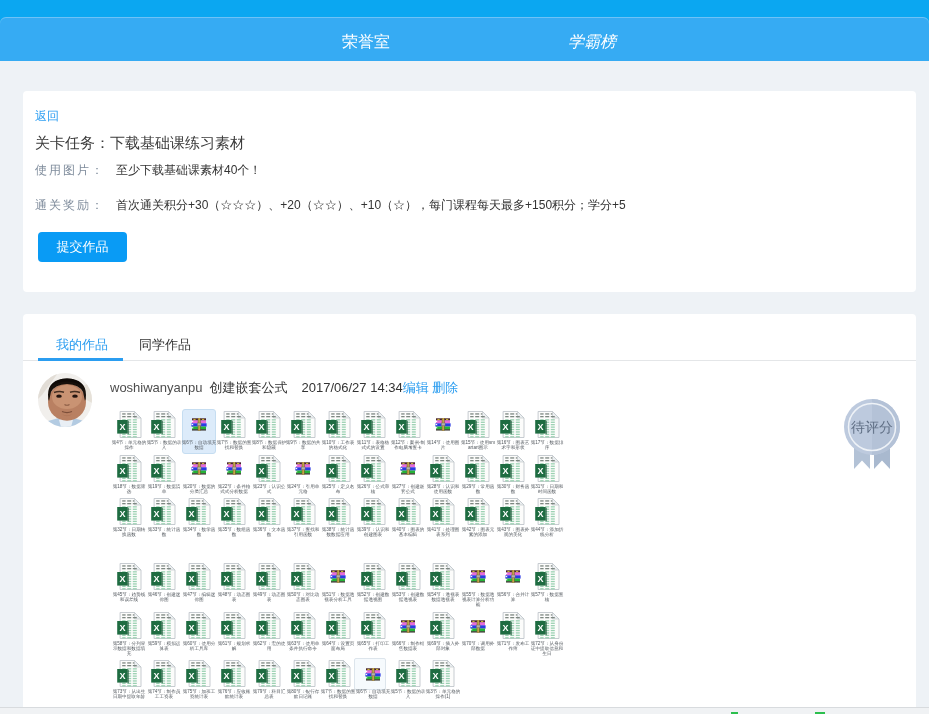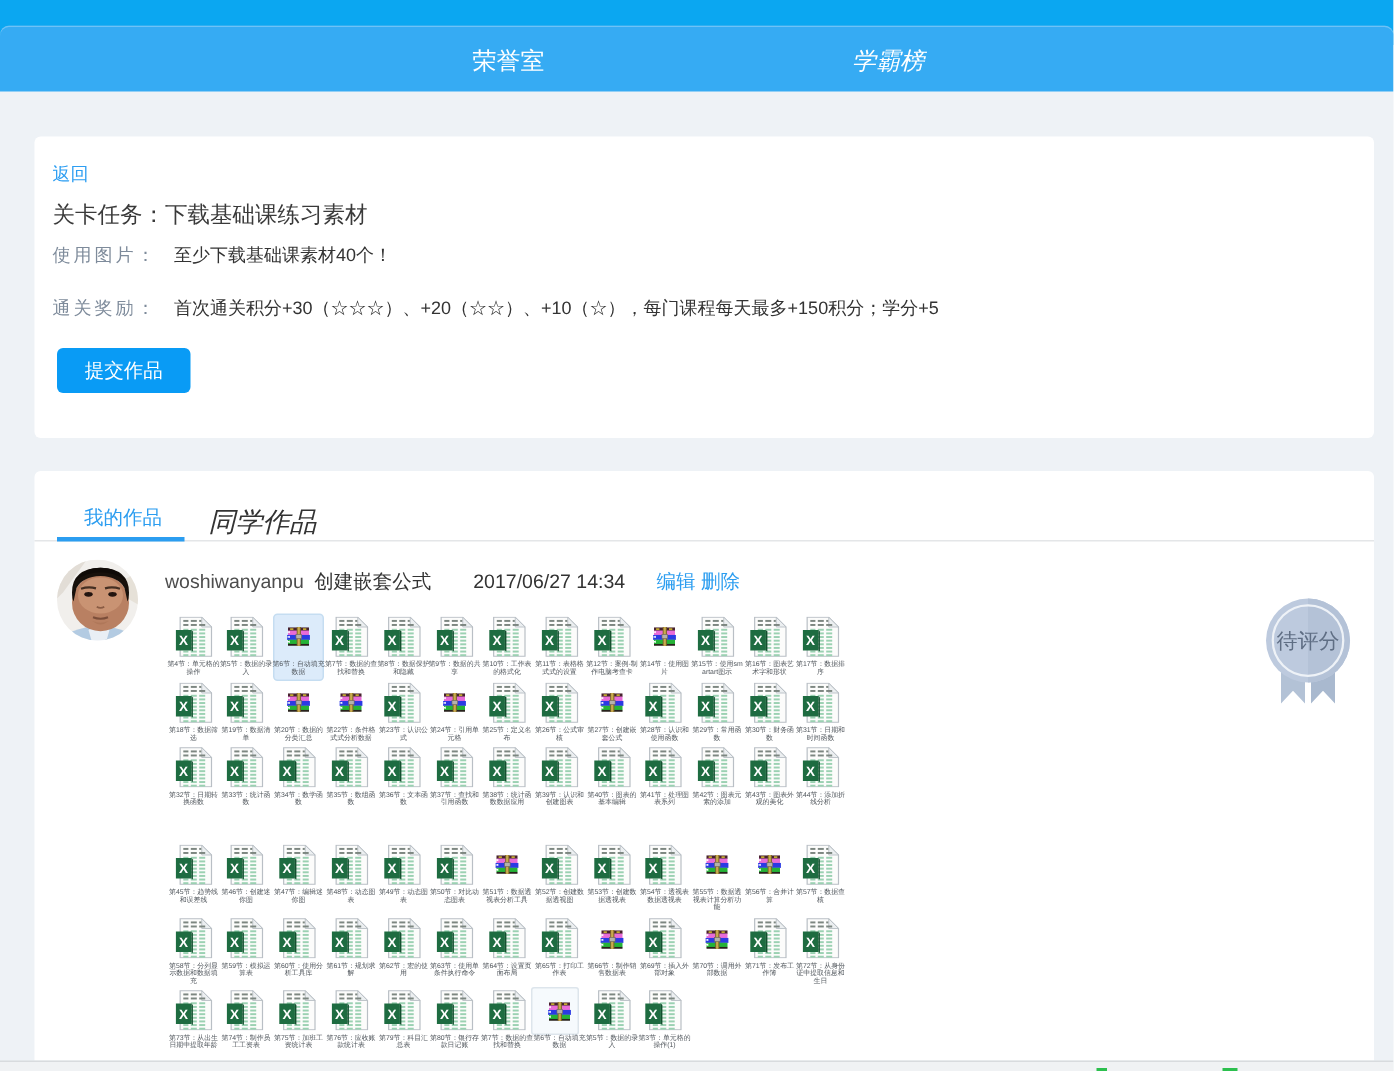--- a/index.html
+++ b/index.html
@@ -2,38 +2,38 @@
 <html lang="zh"><head>
 <meta charset="utf-8">
 <style>
 html,body{margin:0;padding:0;}
 body{width:929px;height:714px;position:relative;overflow:hidden;
  font-family:"Liberation Sans",sans-serif;background:#eef2f6;}
 .topstrip{position:absolute;left:0;top:0;width:929px;height:30px;background:#0ba7f1;}
 .nav{position:absolute;left:0;top:17px;width:929px;height:44px;background:#36abf3;
  border-radius:6px 6px 0 0;box-shadow:inset 0 1px 0 rgba(255,255,255,.28);}
 .nav .t{position:absolute;top:0;height:44px;line-height:50px;color:#fff;font-size:16px;white-space:nowrap;}
-.t1{left:315px;}
+.t1{left:342px;}
 .t3{left:568px;font-style:italic;}
 .tact{position:absolute;left:413px;top:0;width:113px;height:44px;background:#0c80cc;
  border-radius:6px 6px 0 0;text-align:center;line-height:50px;color:#fbf640;font-size:19px;}
 .card{position:absolute;left:23px;width:893px;background:#fff;border-radius:4px;}
 .card1{top:91px;height:201px;}
 .card2{top:314px;height:393px;border-radius:4px 4px 0 0;}
 .back{position:absolute;left:35px;top:108px;font-size:12px;color:#2d9ef2;}
 .title1{position:absolute;left:35px;top:134px;font-size:15px;color:#3a3a3a;}
 .lrow{position:absolute;left:35px;font-size:12px;color:#333;white-space:nowrap;}
 .lrow .lb{color:#7e8b9b;letter-spacing:2px;}
 .lrow .vl{margin-left:11px;}
 .r1{top:162px;}
 .r2{top:197px;}
 .btn{position:absolute;left:38px;top:232px;width:89px;height:30px;background:#099bf5;
  border-radius:4px;color:#fff;font-size:13px;text-align:center;line-height:30px;}
 .tb1{position:absolute;left:56px;top:336px;color:#2b9df0;font-size:13px;white-space:nowrap;}
-.tb2{position:absolute;left:139px;top:336px;color:#333;font-size:18px;white-space:nowrap;font-style:italic;}
+.tb2{position:absolute;left:139px;top:336px;color:#333;font-size:13px;white-space:nowrap;}
 .tabline{position:absolute;left:23px;top:360px;width:893px;height:1px;background:#e4e6e8;}
 .tabind{position:absolute;left:38px;top:358px;width:85px;height:3px;background:#2b9df0;}
 .avatar{position:absolute;left:38px;top:373px;width:54px;height:54px;border-radius:50%;overflow:hidden;}
 .meta{position:absolute;left:110px;top:379px;font-size:13px;color:#333;white-space:nowrap;}
 .meta .un{color:#4d4d4d;}
 .meta .lnk{color:#2b9df0;}
 .gi{position:absolute;width:36px;text-align:center;}
 .gi .ic{height:27px;display:flex;align-items:flex-end;justify-content:center;}
 .gi .ic svg{display:block;}
 .gi.sel .ic svg,.gi.sel2 .ic svg{position:relative;z-index:1;}
@@ -78,21 +78,21 @@
 <path d="M10 22 Q10 6 29 5.5 Q48 6 48 22 Q48 26 47 28 L45 19 Q41 11.5 29 11 Q17 11.5 13 19 L11 28 Q10 26 10 22 Z" fill="#17100b"></path>
 <path d="M12 14 Q18 5.5 29 5.5 Q40 5.5 46 14 Q38 8.5 29 8.5 Q20 8.5 12 14 Z" fill="#0f0a07"></path>
 <path d="M16 19.5 Q21 17.8 26 19.2" stroke="#452f22" stroke-width="1.5" fill="none"></path>
 <path d="M32 19.2 Q37 17.8 42 19.5" stroke="#452f22" stroke-width="1.5" fill="none"></path>
 <ellipse cx="21" cy="23.2" rx="2.8" ry="1.6" fill="#231510"></ellipse>
 <ellipse cx="37" cy="23.2" rx="2.8" ry="1.6" fill="#231510"></ellipse>
 <path d="M26.5 31.5 Q29 33 31.5 31.5" stroke="#8a5c44" stroke-width="1.2" fill="none"></path>
 <path d="M24 38.5 Q29 40.6 34 38.5" stroke="#7c4e3a" stroke-width="1.3" fill="none"></path>
 <path d="M23.5 41 Q29 43.4 34.5 41 Q29 45.5 23.5 41 Z" fill="#a86f52" opacity="0.55"></path>
 </svg></div>
-<div class="meta"><span class="un">woshiwanyanpu</span><span style="margin-left:7px">创建嵌套公式</span><span style="margin-left:28px">2017/06/27 14:34</span><span class="lnk" style="margin-left:21px">编辑 删除</span></div>
+<div class="meta"><span class="un">woshiwanyanpu</span><span style="margin-left:7px">创建嵌套公式</span><span style="margin-left:14px">2017/06/27 14:34</span><span class="lnk" style="">编辑 删除</span></div>
 <div class="gi" style="left:111.0px;top:410.5px">
     <div class="ic">
       <svg width="25" height="27" viewBox="0 0 25 27">
         <path d="M3.1 0.5 H17.5 L24 7 V26.5 H3.1 Z" fill="#fcfcfb" stroke="#b9bfc5" stroke-width="0.8"></path>
         <path d="M17.5 0.5 V7 H24 Z" fill="#eceff1" stroke="#b9bfc5" stroke-width="0.6"></path>
         <rect x="5.2" y="2.3" width="3.4" height="1.3" fill="#7d8781"></rect>
         <rect x="10.2" y="2.3" width="4.0" height="1.3" fill="#7d8781"></rect>
         <rect x="15.8" y="2.3" width="1.4" height="1.3" fill="#7d8781"></rect>
         <rect x="5.2" y="5.0" width="3.4" height="1.3" fill="#7d8781"></rect>
         <rect x="10.2" y="5.0" width="4.0" height="1.3" fill="#7d8781"></rect>

